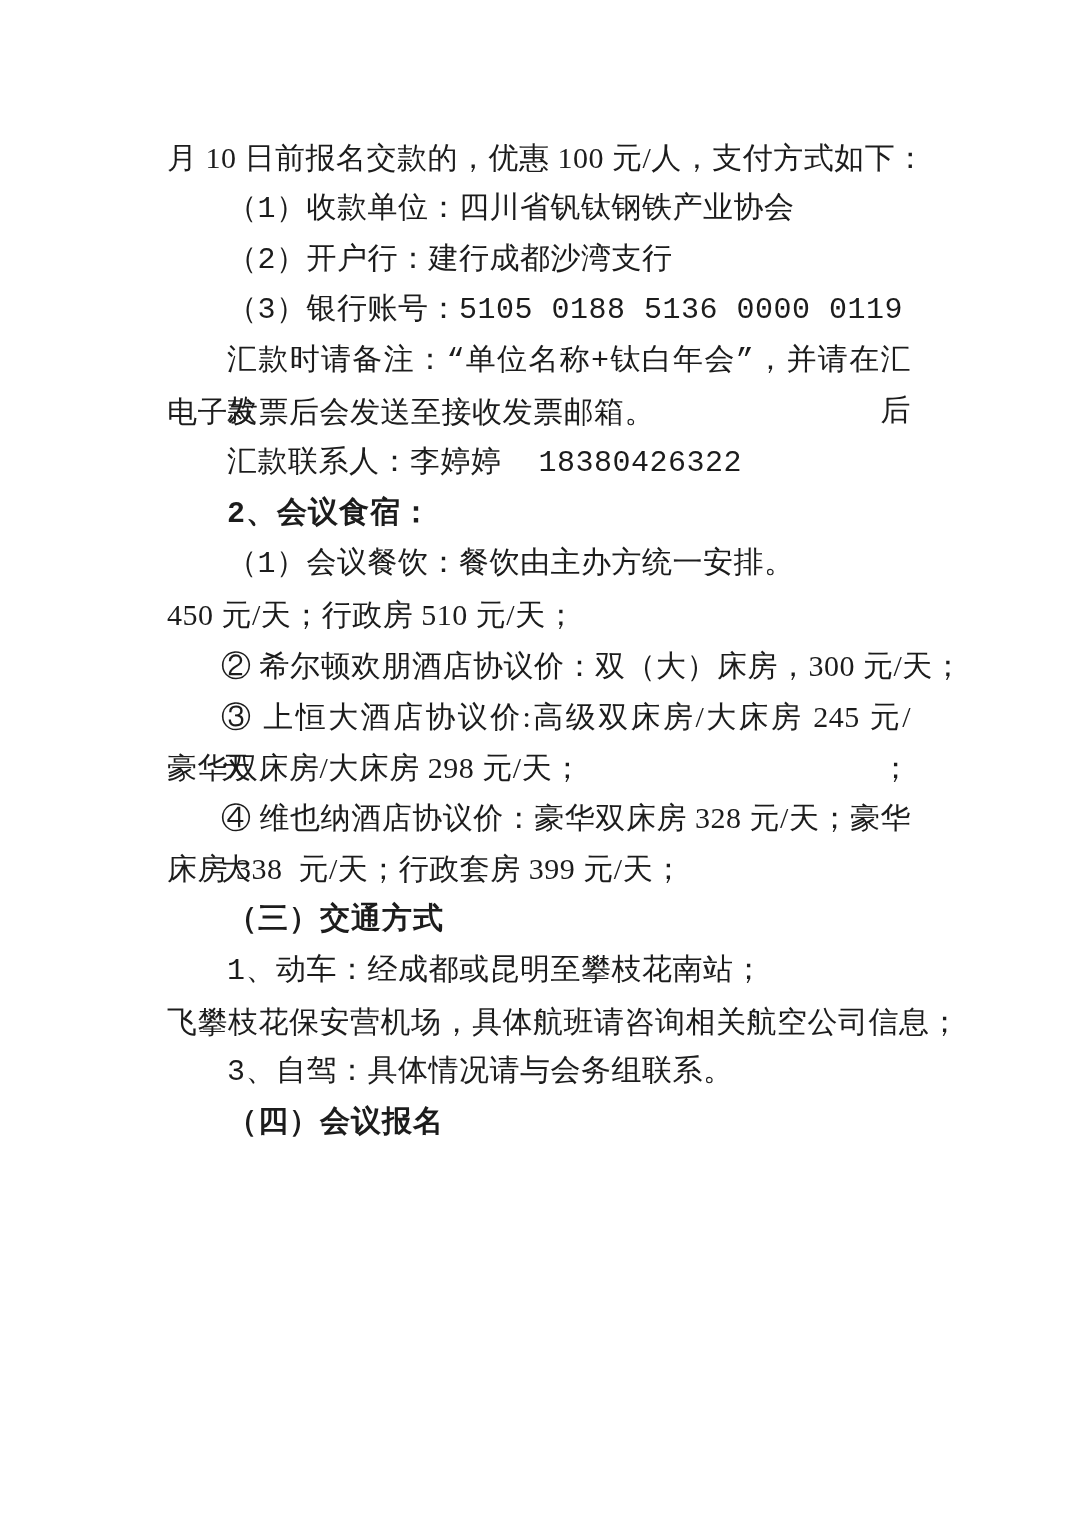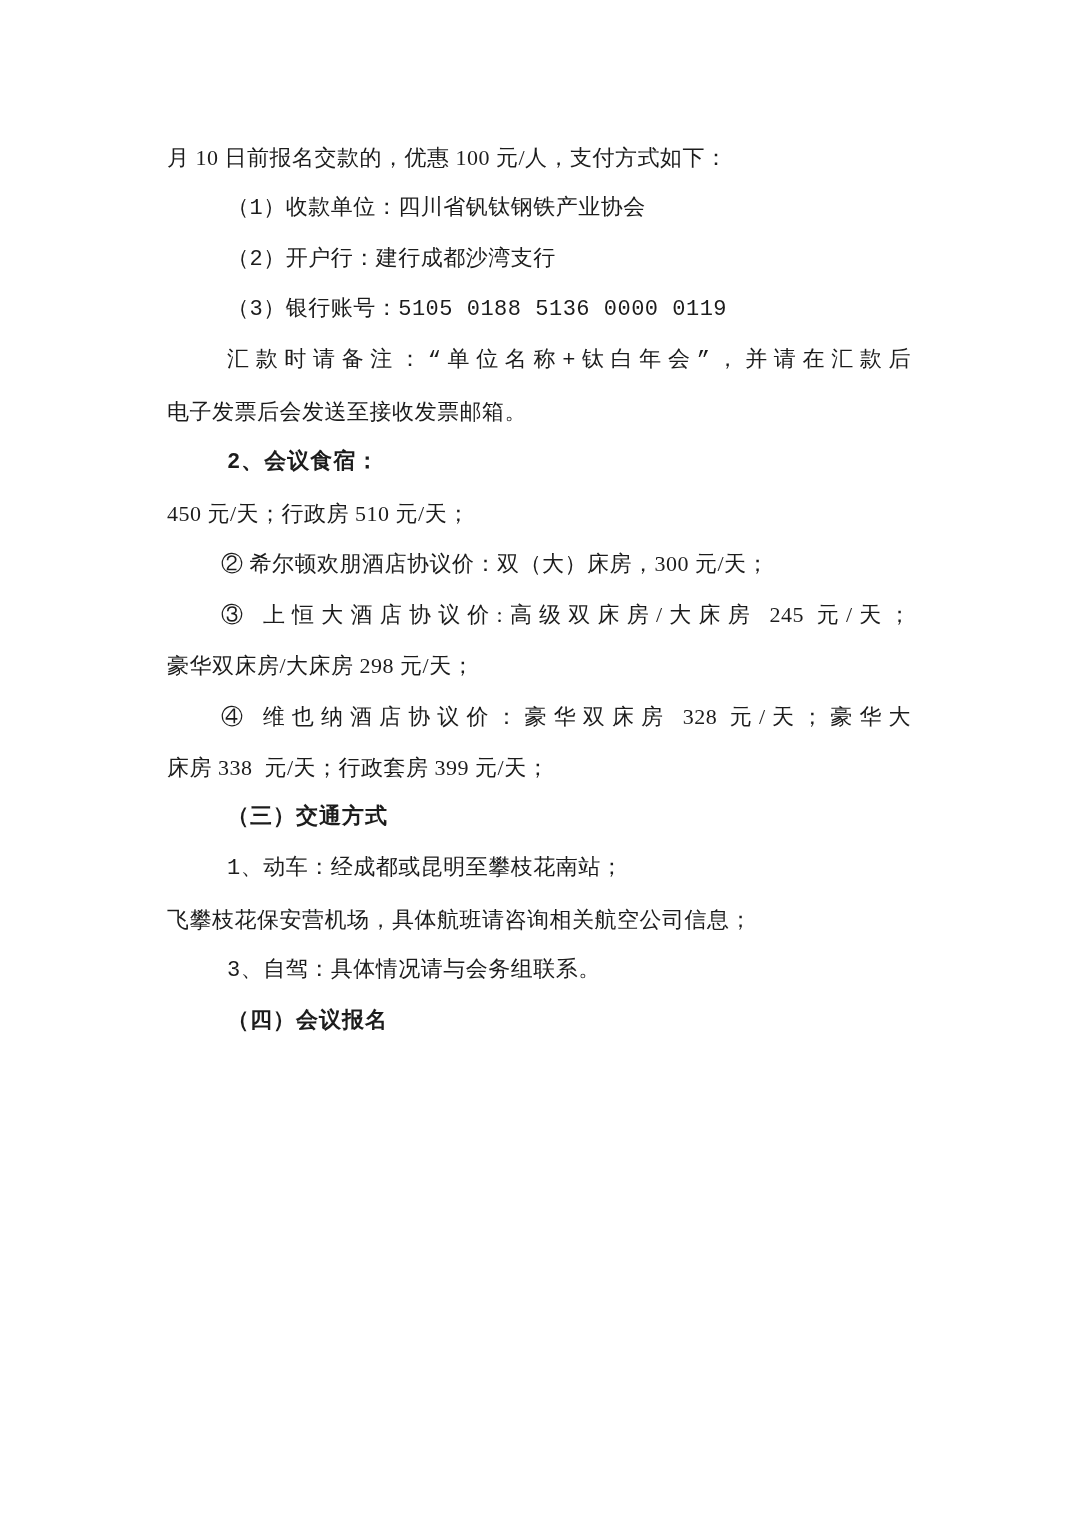--- a/index.html
+++ b/index.html
@@ -17,21 +17,21 @@
     font-family: "Liberation Serif", "DejaVu Serif", serif;
     color: #1c1c1c;
   }
   .doc {
     position: absolute;
     left: 167px;
     top: 133px;
     width: 744px;
   }
   .line {
-    font-size: 22px;
+    font-size: 30px;
     height: 50.8px;
     line-height: 50.8px;
     white-space: pre;
     text-align: left;
     letter-spacing: 0.5px;
   }
   .line.indent {
     padding-left: 60px;
     font-family: Liberation Mono, monospace;
   }
@@ -52,21 +52,23 @@
 <body>
 
 <div class="page">
   <div class="doc">
       <div class="line">月 10 日前报名交款的，优惠 100 元/人，支付方式如下：</div>
       <div class="line indent">（1）收款单位：四川省钒钛钢铁产业协会</div>
       <div class="line indent">（2）开户行：建行成都沙湾支行</div>
       <div class="line indent">（3）银行账号：5105 0188 5136 0000 0119</div>
       <div class="line indent fill">汇款时请备注：“单位名称+钛白年会”，并请在汇款后</div>
       <div class="line">电子发票后会发送至接收发票邮箱。</div>
+      <div class="line indent">汇款联系人：李婷婷  18380426322</div>
       <div class="line indent bold">2、会议食宿：</div>
+      <div class="line indent">（1）会议餐饮：餐饮由主办方统一安排。</div>
       <div class="line">450 元/天；行政房 510 元/天；</div>
       <div class="line circle-indent">② 希尔顿欢朋酒店协议价：双（大）床房，300 元/天；</div>
       <div class="line circle-indent fill">③ 上恒大酒店协议价:高级双床房/大床房 245 元/天；</div>
       <div class="line">豪华双床房/大床房 298 元/天；</div>
       <div class="line circle-indent fill">④ 维也纳酒店协议价：豪华双床房 328 元/天；豪华大</div>
       <div class="line">床房 338  元/天；行政套房 399 元/天；</div>
       <div class="line indent bold">（三）交通方式</div>
       <div class="line indent">1、动车：经成都或昆明至攀枝花南站；</div>
       <div class="line">飞攀枝花保安营机场，具体航班请咨询相关航空公司信息；</div>
       <div class="line indent">3、自驾：具体情况请与会务组联系。</div>

